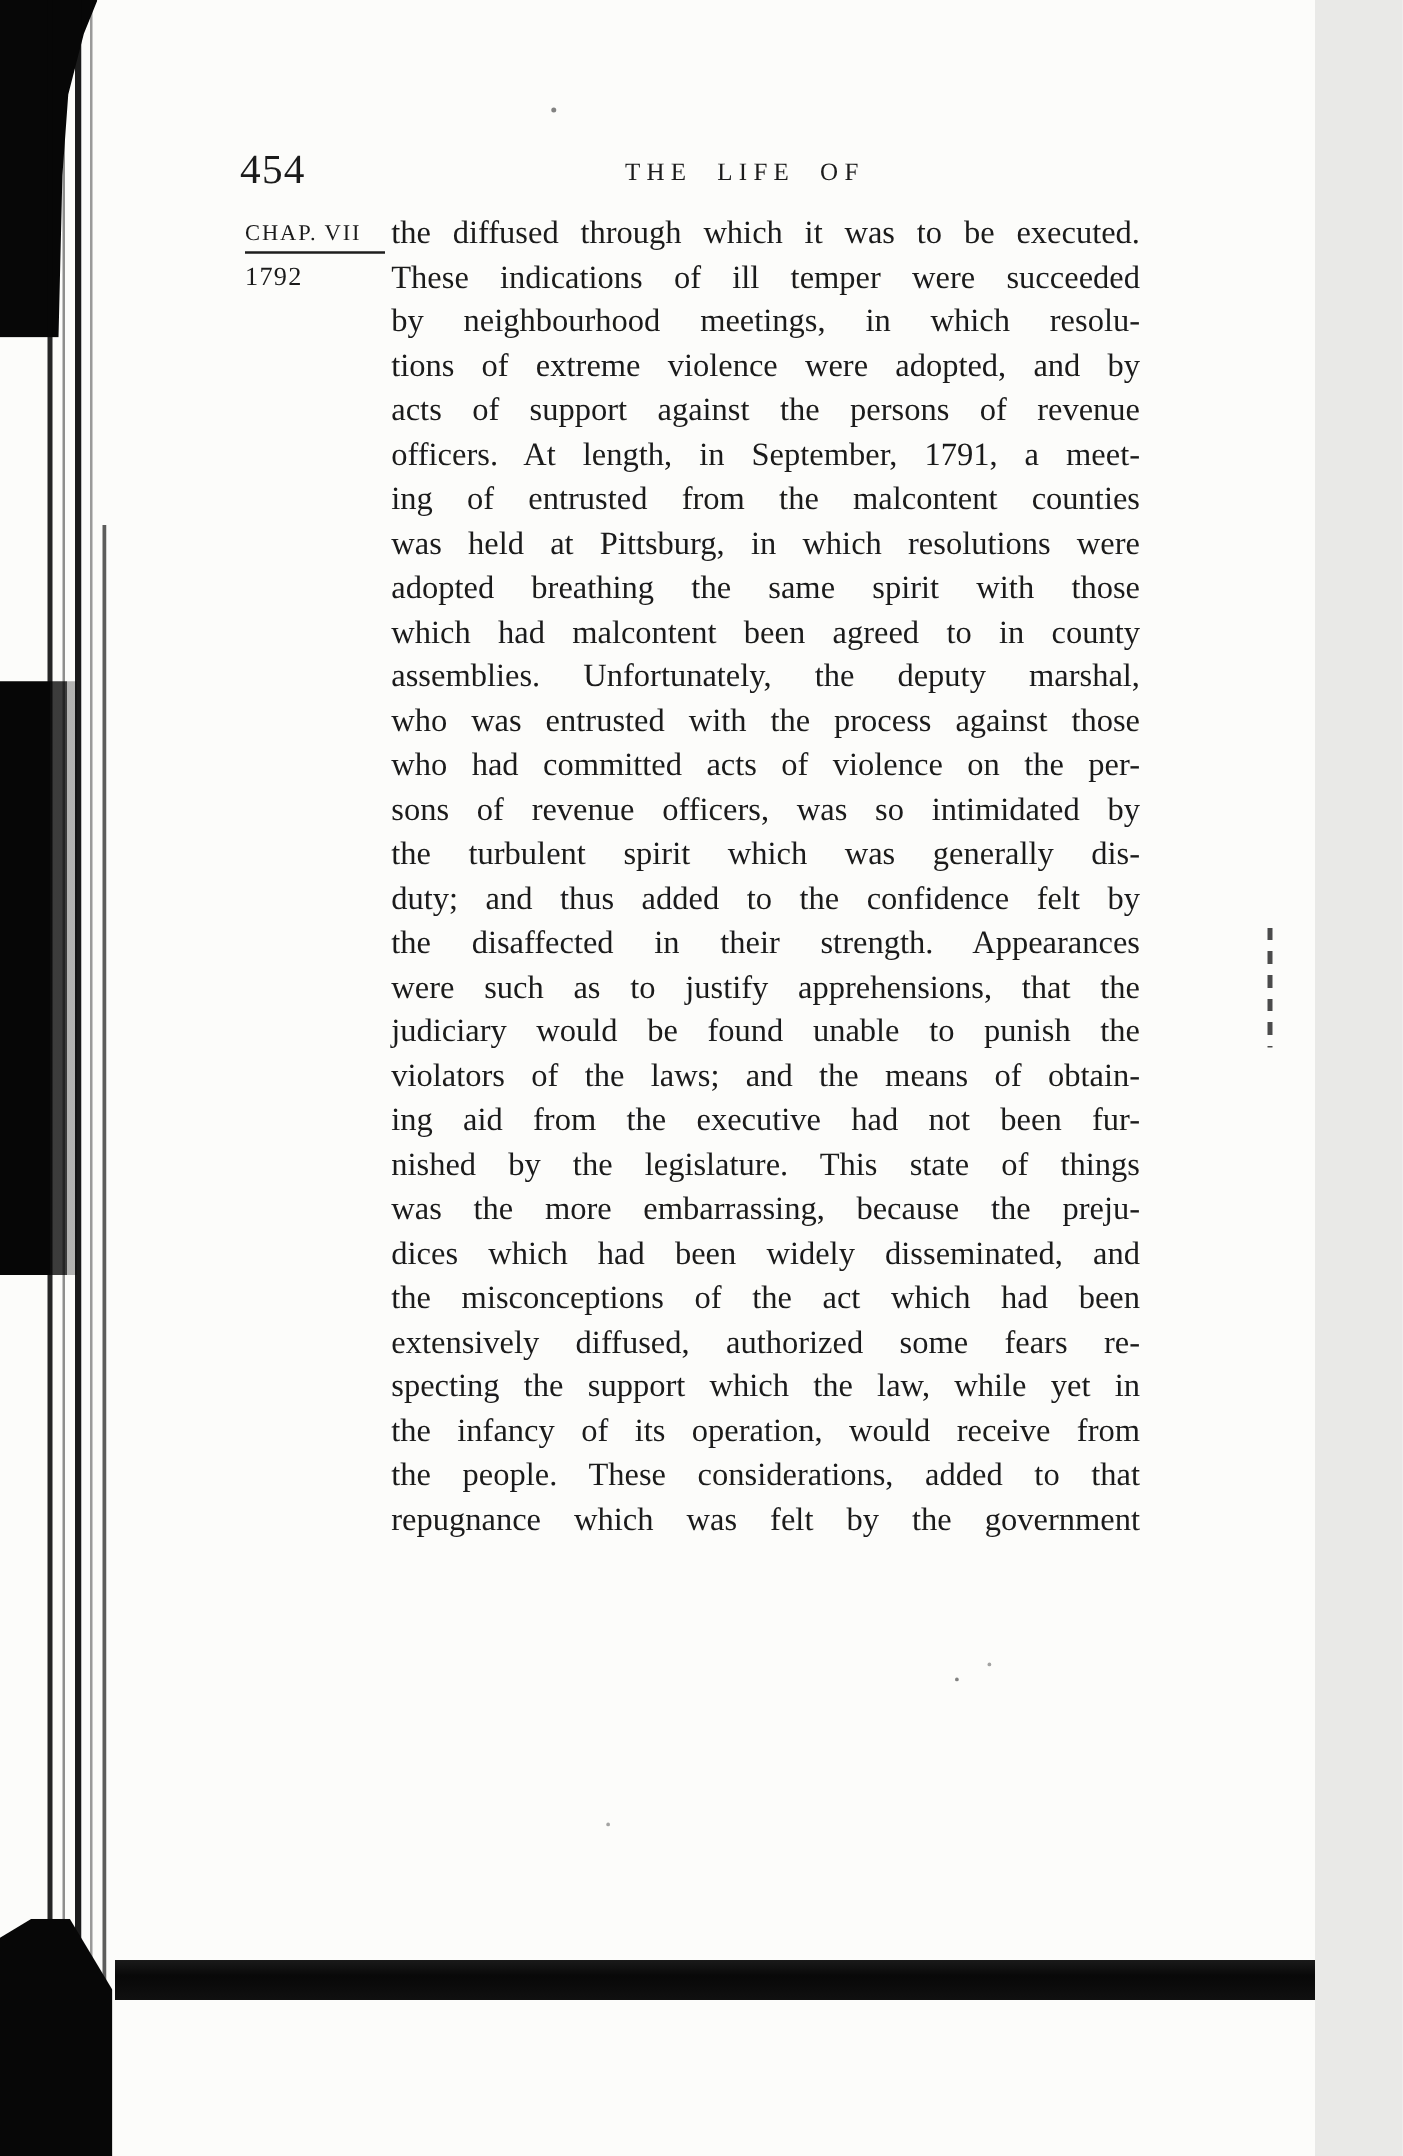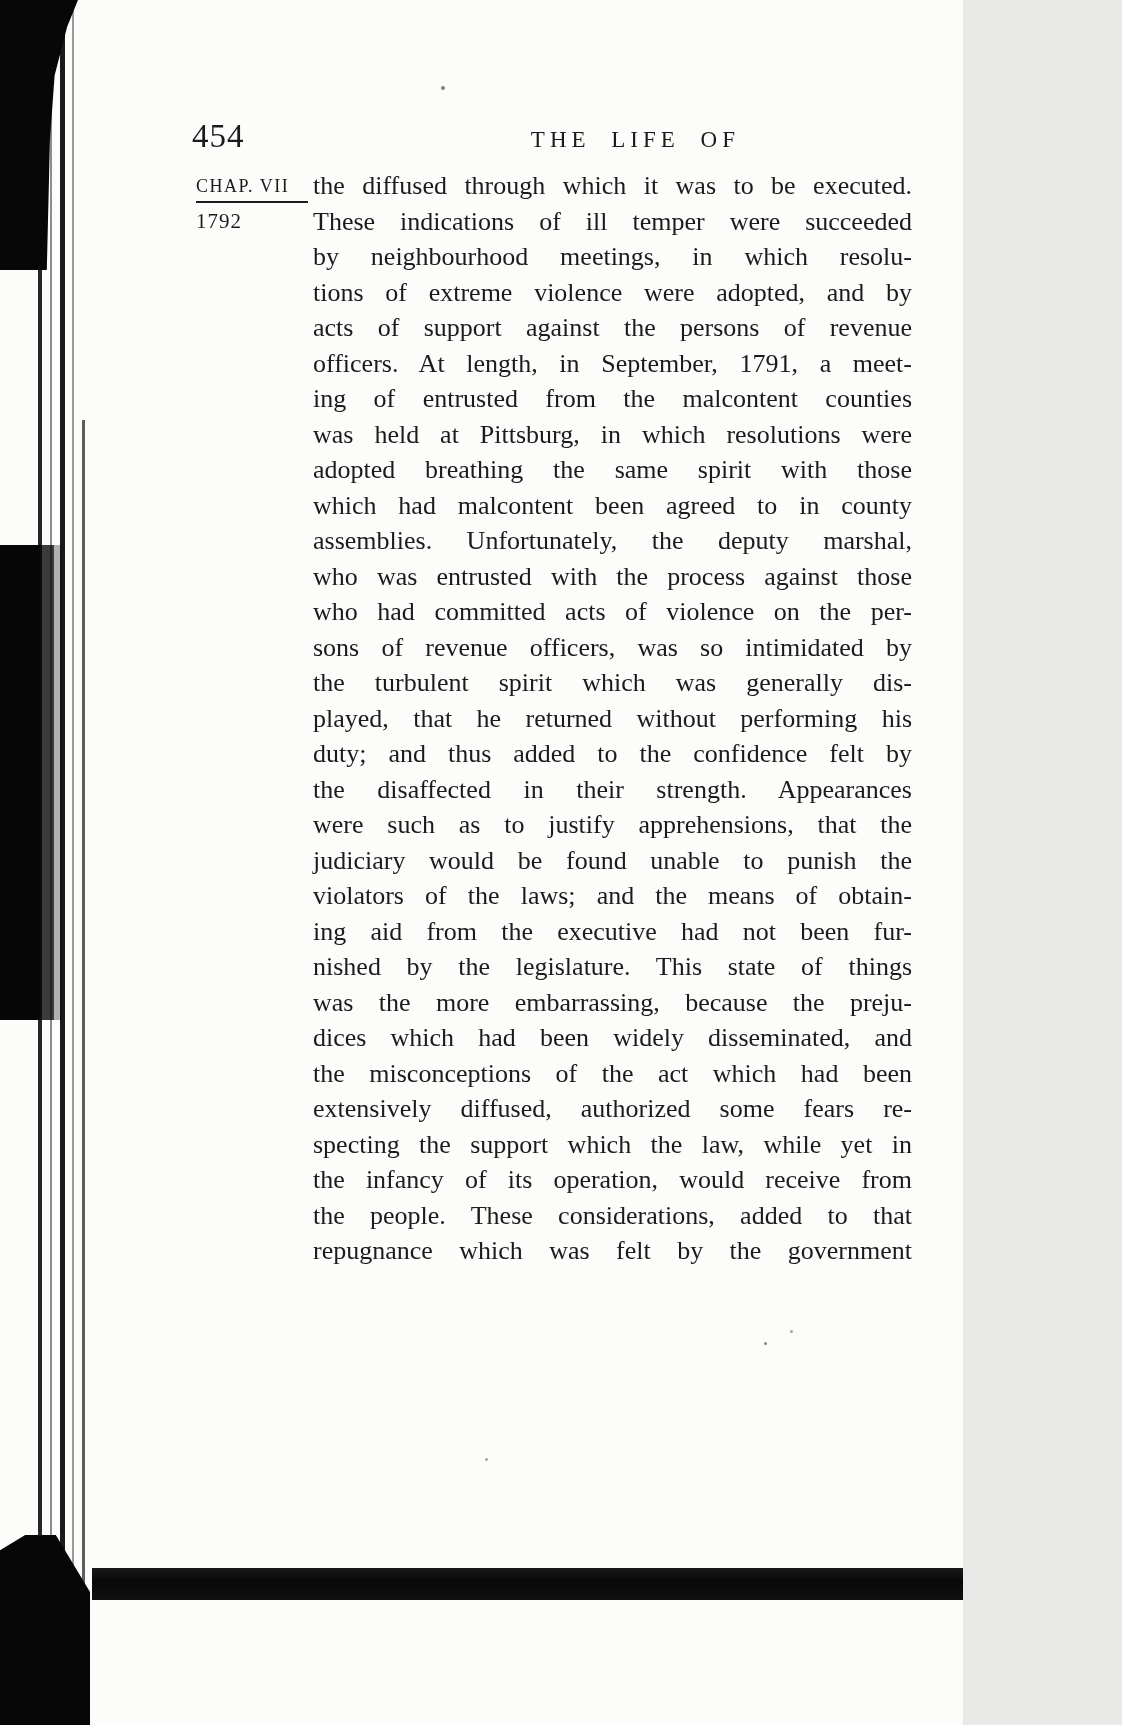--- a/index.html
+++ b/index.html
@@ -2,43 +2,43 @@
 <html><head>
 <meta charset="utf-8">
 <style>
   html, body {
     margin: 0;
     padding: 0;
     background: #e9e9e7;
   }
   .page {
     position: relative;
-    width: 963px;
+    width: 1052px;
     height: 1725px;
     background: #fcfcfa;
     overflow: hidden;
     font-family: "Liberation Serif", "DejaVu Serif", serif;
     color: #1b1b1b;
   }
 
   
   .page-number {
     position: absolute;
     left: 192px;
     top: 118px;
     font-size: 33px;
     letter-spacing: 1px;
   }
   .running-header {
     position: absolute;
     left: 500px;
     top: 127px;
     width: 240px;
-    text-align: right;
-    font-size: 23px;
+    text-align: left;
+    font-size: 20px;
     letter-spacing: 5px;
     word-spacing: 10px;
   }
   .margin-note {
     position: absolute;
     left: 196px;
     top: 176px;
     width: 116px;
   }
   .margin-chapter {
@@ -159,21 +159,20 @@
       <div class="body-line">officers. At length, in September, 1791, a meet-</div>
       <div class="body-line">ing of entrusted from the malcontent counties</div>
       <div class="body-line">was held at Pittsburg, in which resolutions were</div>
       <div class="body-line">adopted breathing the same spirit with those</div>
       <div class="body-line">which had malcontent been agreed to in county</div>
       <div class="body-line">assemblies. Unfortunately, the deputy marshal,</div>
       <div class="body-line">who was entrusted with the process against those</div>
       <div class="body-line">who had committed acts of violence on the per-</div>
       <div class="body-line">sons of revenue officers, was so intimidated by</div>
       <div class="body-line">the turbulent spirit which was generally dis-</div>
-      <div class="body-line">played, that he returned without performing his</div>
       <div class="body-line">duty; and thus added to the confidence felt by</div>
       <div class="body-line">the disaffected in their strength. Appearances</div>
       <div class="body-line">were such as to justify apprehensions, that the</div>
       <div class="body-line">judiciary would be found unable to punish the</div>
       <div class="body-line">violators of the laws; and the means of obtain-</div>
       <div class="body-line">ing aid from the executive had not been fur-</div>
       <div class="body-line">nished by the legislature. This state of things</div>
       <div class="body-line">was the more embarrassing, because the preju-</div>
       <div class="body-line">dices which had been widely disseminated, and</div>
       <div class="body-line">the misconceptions of the act which had been</div>

